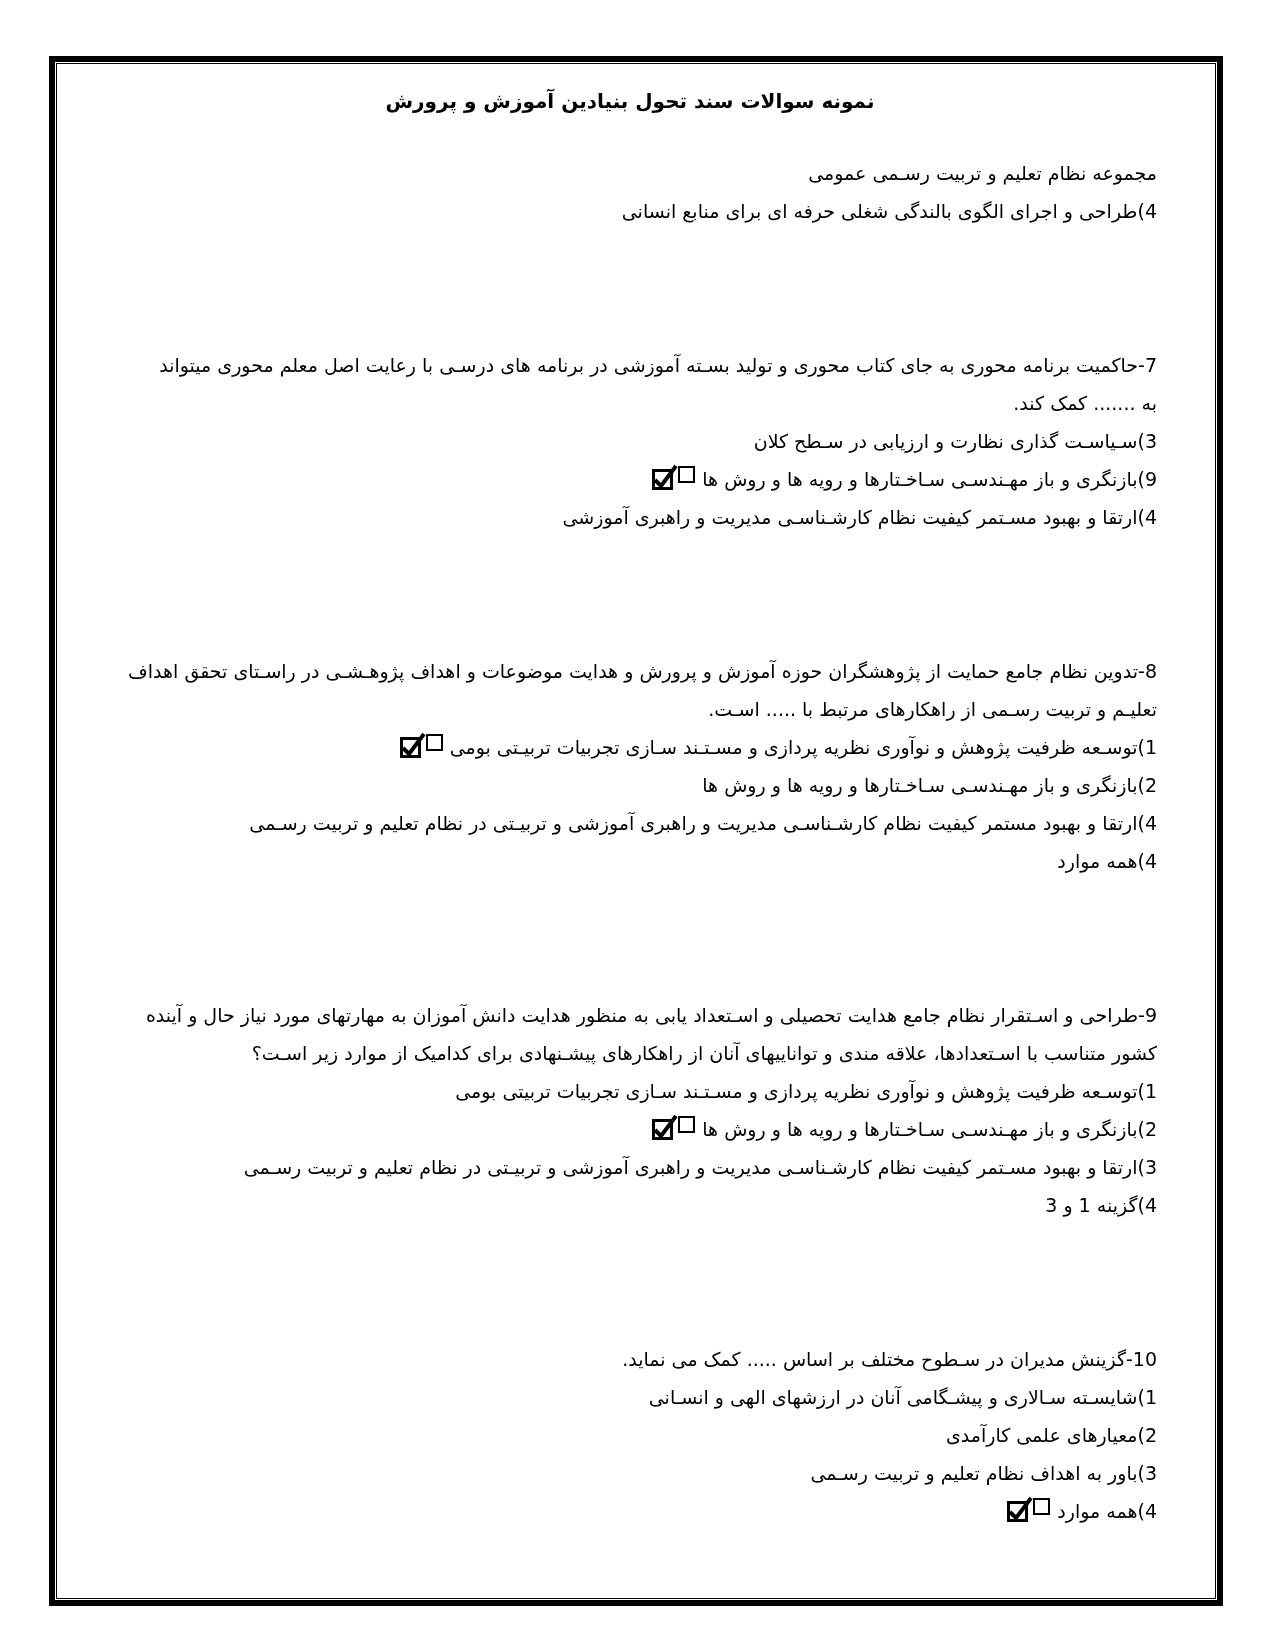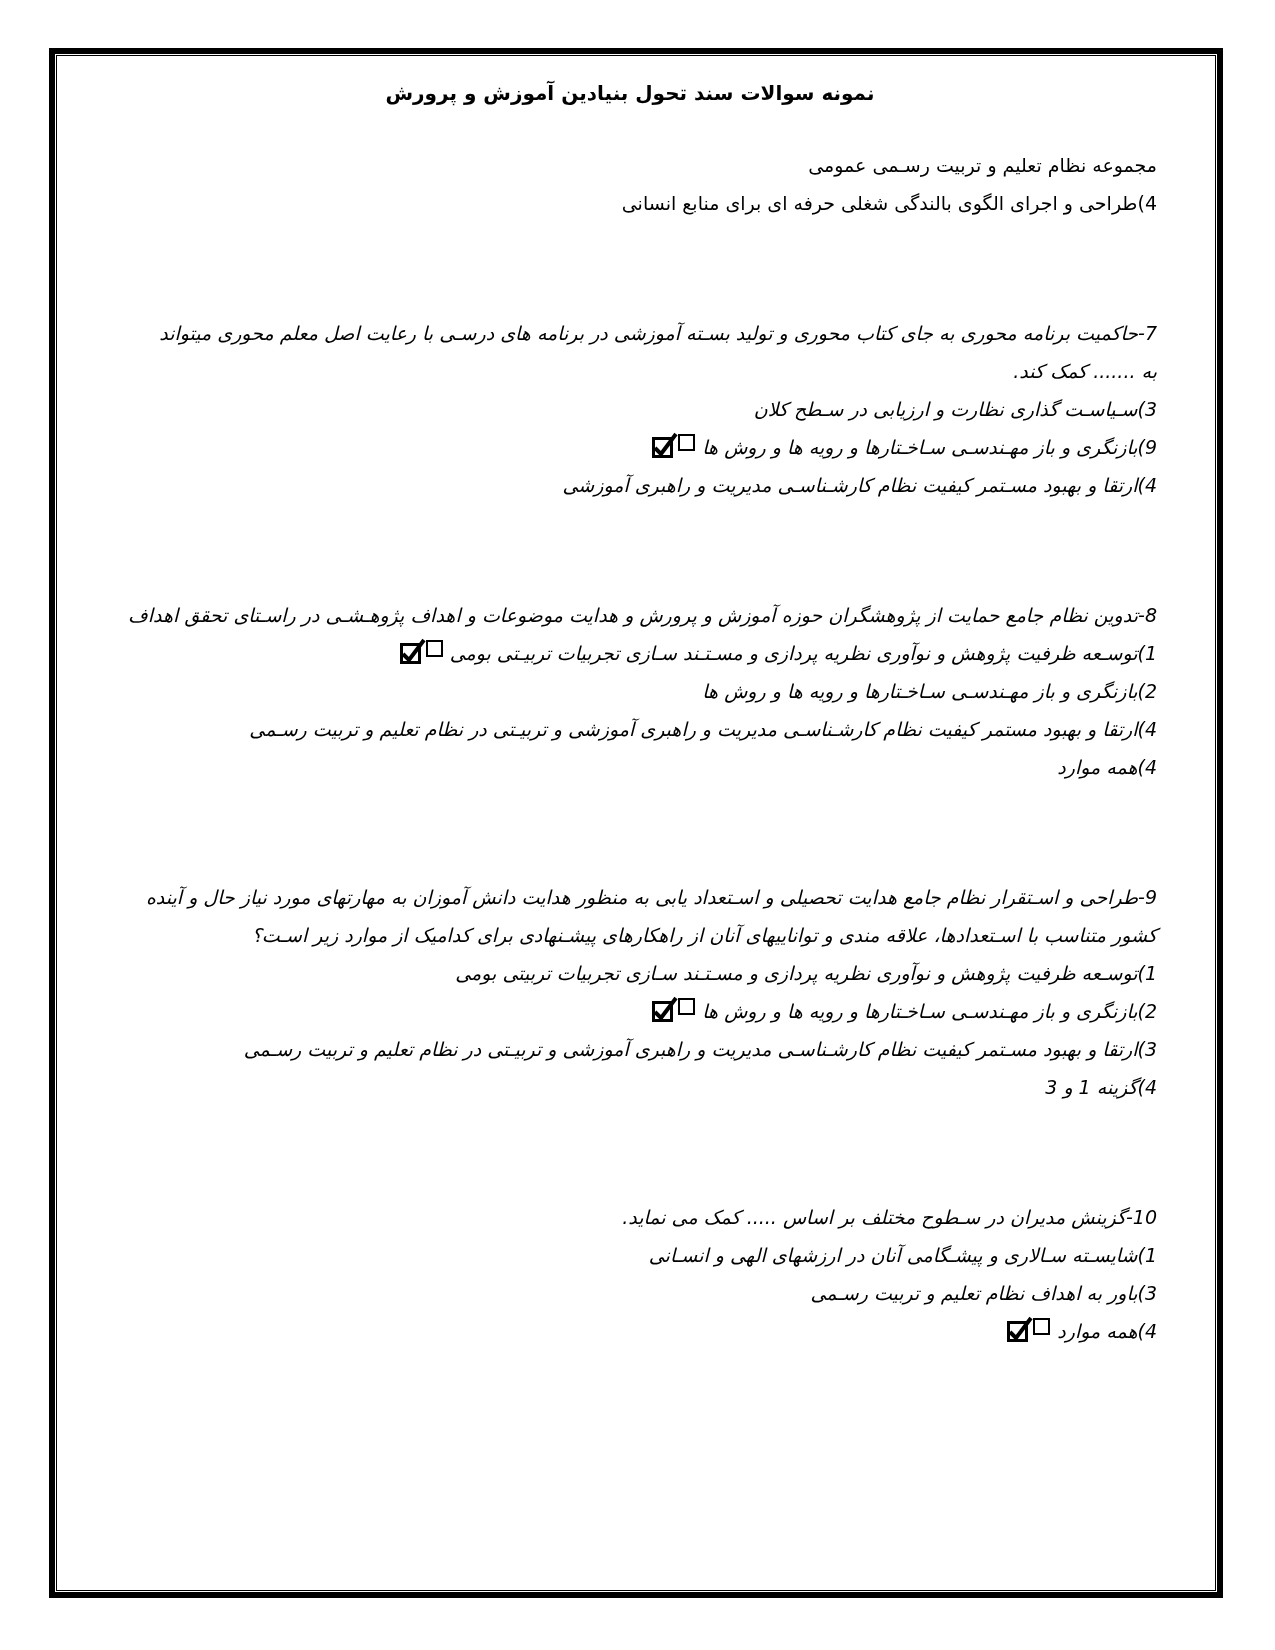--- a/index.html
+++ b/index.html
@@ -11,21 +11,21 @@
   .canvas {
     position: relative;
     width: 1275px;
     height: 1650px;
     background: #ffffff;
     overflow: hidden;
   }
   .frame {
     position: absolute;
     left: 49px;
-    top: 48px;
+    top: 56px;
     width: 1174px;
     height: 1550px;
     border: 6px solid #000000;
     box-sizing: border-box;
   }
   .frame-inner {
     position: absolute;
     inset: 1px;
     border: 1.5px solid #000000;
   }
@@ -39,21 +39,21 @@
     font-size: 19px;
     line-height: 38px;
   }
   .doc-title {
     text-align: center;
     font-weight: bold;
     font-size: 20px;
     margin-bottom: 34px;
   }
   .intro-block { margin-bottom: 0; }
-  .question { margin-top: 92px; font-style: italic; }
+  .question { margin-top: 116px; }
   .line { white-space: nowrap; }
   .cb-empty {
     display: inline-block;
     width: 13px;
     height: 13px;
     border: 2px solid #000000;
     vertical-align: 3px;
     margin: 0 7px 0 5px;
   }
   .cb-checked {
@@ -98,20 +98,21 @@
                   <path d="M3 15 L9 21 L24 1" fill="none" stroke="#000000" stroke-width="4"></path>
                 </svg></span>
           </div>
           <div class="line">
             <span>4)ارتقا و بهبود مسـتمر کیفیت نظام کارشـناسـی مدیریت و راهبری آموزشی</span>
           </div>
         </section>
 
         <section class="question">
           <div class="line">8-تدوین نظام جامع حمایت از پژوهشگران حوزه آموزش و پرورش و هدایت موضوعات و اهداف پژوهـشـی در راسـتای تحقق اهداف</div>
+          <div class="line">تعلیـم و تربیت رسـمی از راهکارهای مرتبط با ..... اسـت.</div>
           <div class="line">
             <span>1)توسـعه ظرفیت پژوهش و نوآوری نظریه پردازی و مسـتـند سـازی تجربیات تربیـتی بومی</span><span class="cb-empty"></span><span class="cb-checked"><svg viewBox="0 0 26 26" width="26" height="26">
                   <path d="M3 15 L9 21 L24 1" fill="none" stroke="#000000" stroke-width="4"></path>
                 </svg></span>
           </div>
           <div class="line">
             <span>2)بازنگری و باز مهـندسـی سـاخـتارها و رویه ها و روش ها</span>
           </div>
           <div class="line">
             <span>4)ارتقا و بهبود مستمر کیفیت نظام کارشـناسـی مدیریت و راهبری آموزشی و تربیـتی در نظام تعلیم و تربیت رسـمی</span>
@@ -139,20 +140,23 @@
             <span>4)گزینه 1 و 3</span>
           </div>
         </section>
 
         <section class="question">
           <div class="line">10-گزینش مدیران در سـطوح مختلف بر اساس ..... کمک می نماید.</div>
           <div class="line">
             <span>1)شایسـته سـالاری و پیشـگامی آنان در ارزشهای الهی و انسـانی</span>
           </div>
           <div class="line">
+            <span>2)معیارهای علمی کارآمدی</span>
+          </div>
+          <div class="line">
             <span>3)باور به اهداف نظام تعلیم و تربیت رسـمی</span>
           </div>
           <div class="line">
             <span>4)همه موارد</span><span class="cb-empty"></span><span class="cb-checked"><svg viewBox="0 0 26 26" width="26" height="26">
                   <path d="M3 15 L9 21 L24 1" fill="none" stroke="#000000" stroke-width="4"></path>
                 </svg></span>
           </div>
         </section>
 
       </div>

